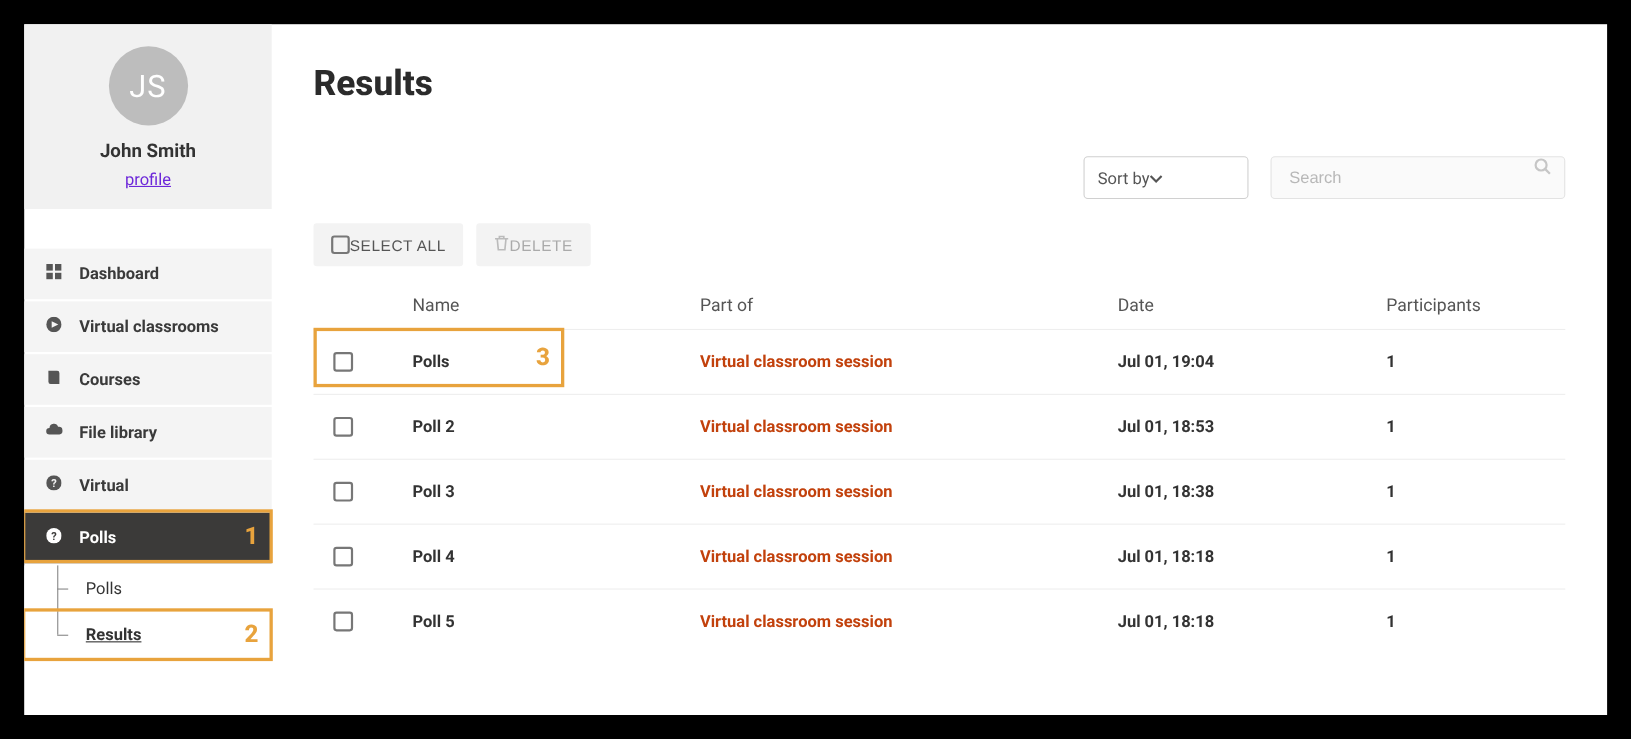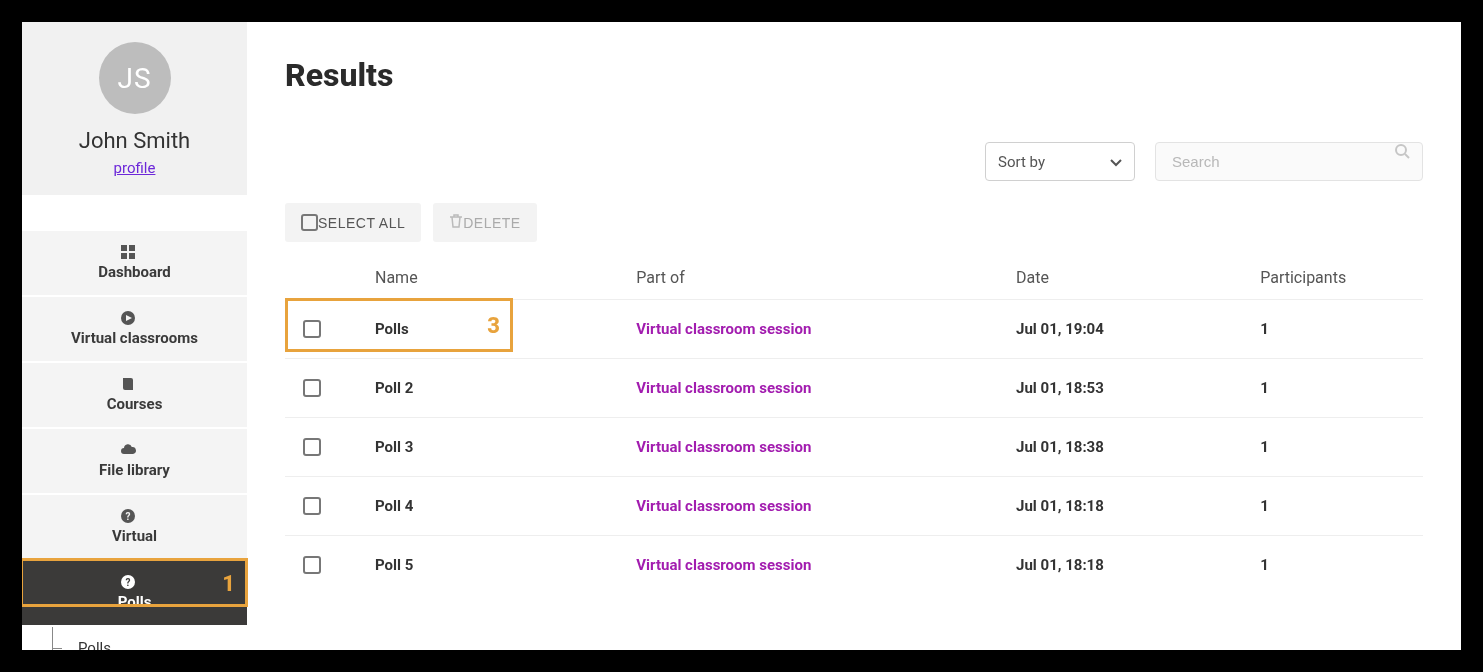--- a/index.html
+++ b/index.html
@@ -40,22 +40,22 @@
     display: flex;
     align-items: center;
     justify-content: center;
     color: #fff;
     font-size: 28px;
     font-weight: 400;
     letter-spacing: 1px;
   }
   .user-name {
     margin-top: 14px;
-    font-size: 22px;
-    font-weight: 400;
+    font-size: 17px;
+    font-weight: 700;
     color: #333;
   }
   .profile-link {
     margin-top: 6px;
     font-size: 15px;
     color: #6d28d9;
     text-decoration: underline;
     cursor: pointer;
   }
   .nav {
@@ -67,21 +67,20 @@
   .nav-item {
     background: #f4f4f4;
     color: #3a3a3a;
     display: flex;
     align-items: center;
     padding: 14px 18px;
     font-size: 15px;
     font-weight: 700;
     cursor: pointer;
     position: relative;
-    flex-direction: column;
   }
   .nav-item.active {
     background: #3b3a39;
     color: #fff;
   }
   .nav-item .icon {
     width: 18px;
     margin-right: 14px;
     text-align: center;
     color: #555;
@@ -140,21 +139,21 @@
     gap: 20px;
     margin-bottom: 22px;
   }
   .select-wrap {
     border: 1px solid #d0d0d0;
     border-radius: 4px;
     padding: 9px 12px;
     width: 150px;
     display: flex;
     align-items: center;
-    justify-content: space-between;
+    justify-content: flex-start;
     color: #555;
     font-size: 15px;
     cursor: pointer;
   }
   .search-wrap {
     border: 1px solid #e3e3e3;
     background: #fafafa;
     border-radius: 4px;
     width: 268px;
     display: flex;
@@ -222,21 +221,21 @@
   }
   .trow:nth-child(even) { }
   .trow .cb-box, .thead .cb-box {
     width: 18px; height: 18px;
     border: 2px solid #777;
     border-radius: 3px;
     margin-left: 18px;
     cursor: pointer;
   }
   .trow .link {
-    color: #a21caf;
+    color: #c2410c;
     cursor: pointer;
   }
   .trow .name { padding-left: 10px; }
 
   
   .annot3 {
     position: absolute;
     left: 0;
     top: -2px;
     width: 228px;

